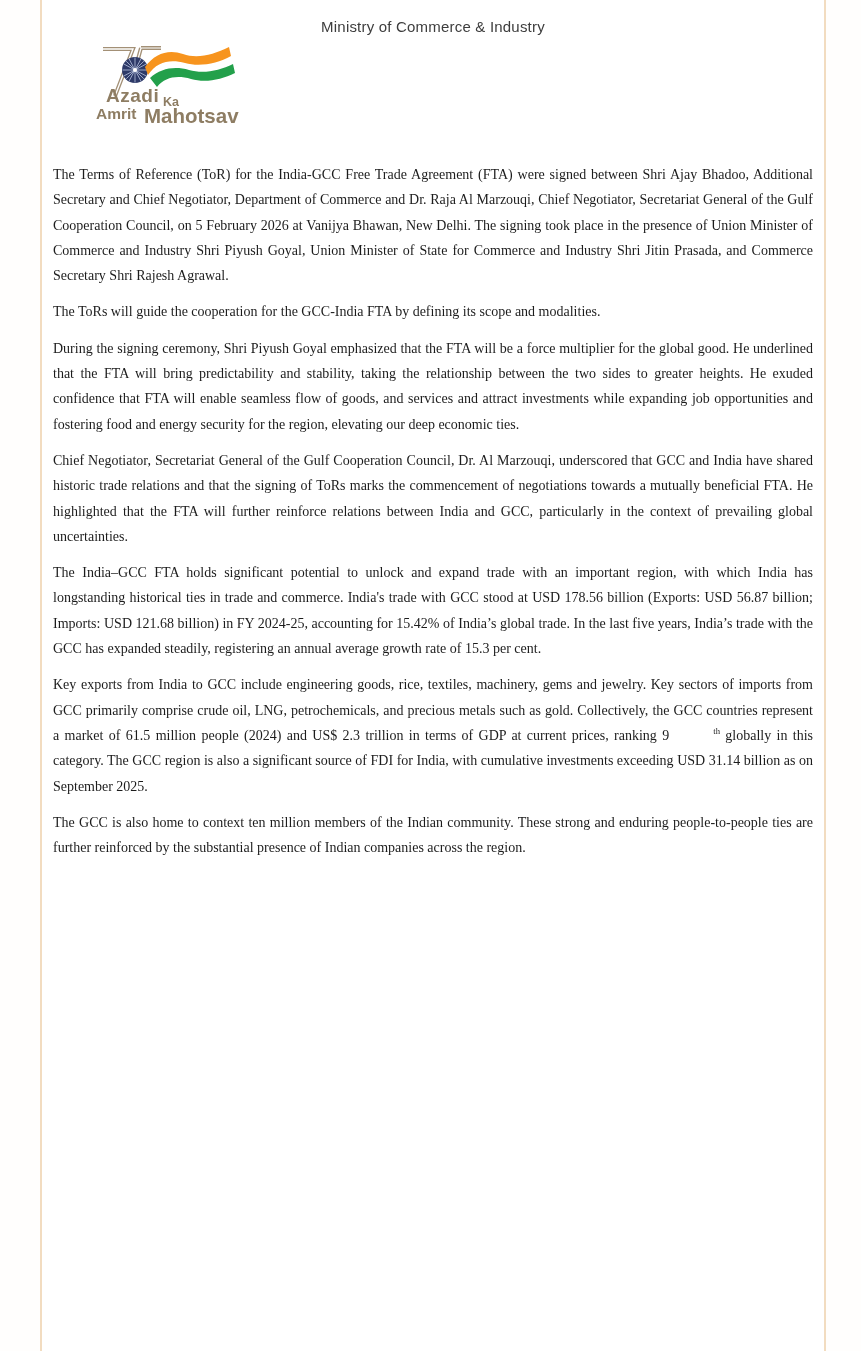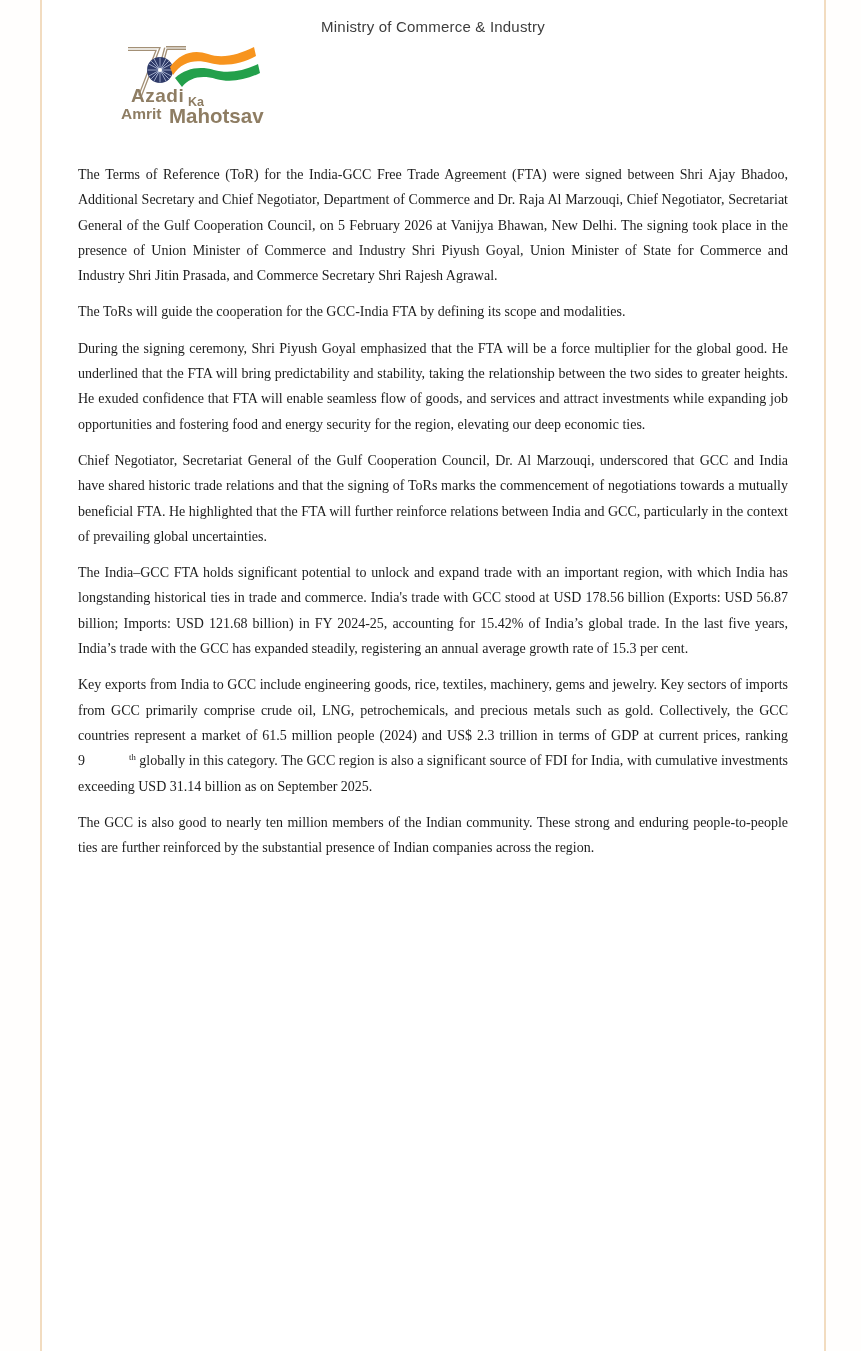--- a/index.html
+++ b/index.html
@@ -14,21 +14,21 @@
   }
   .frame {
     position: absolute;
     left: 40px;
     top: 0;
     width: 786px;
     height: 1351px;
     background: #ffffff;
     border-left: 2px solid #f2dcc0;
     border-right: 2px solid #f2dcc0;
-    padding: 0 36px;
+    padding: 0 11px;
   }
   .ministry {
     padding-top: 18px;
     text-align: center;
     font-size: 15px;
     color: #3d3d3d;
     letter-spacing: 0.2px;
   }
   .logo-wrap {
     margin: 9px 0 0 42px;
@@ -116,17 +116,17 @@
 
 
 
     <div class="article">
       <p>The Terms of Reference (ToR) for the India-GCC Free Trade Agreement (FTA) were signed between Shri Ajay Bhadoo, Additional Secretary and Chief Negotiator, Department of Commerce and Dr. Raja Al Marzouqi, Chief Negotiator, Secretariat General of the Gulf Cooperation Council, on 5 February 2026 at Vanijya Bhawan, New Delhi. The signing took place in the presence of Union Minister of Commerce and Industry Shri Piyush Goyal, Union Minister of State for Commerce and Industry Shri Jitin Prasada, and Commerce Secretary Shri Rajesh Agrawal.</p>
       <p>The ToRs will guide the cooperation for the GCC-India FTA by defining its scope and modalities.</p>
       <p>During the signing ceremony, Shri Piyush Goyal emphasized that the FTA will be a force multiplier for the global good. He underlined that the FTA will bring predictability and stability, taking the relationship between the two sides to greater heights. He exuded confidence that FTA will enable seamless flow of goods, and services and attract investments while expanding job opportunities and fostering food and energy security for the region, elevating our deep economic ties.</p>
       <p>Chief Negotiator, Secretariat General of the Gulf Cooperation Council, Dr. Al Marzouqi, underscored that GCC and India have shared historic trade relations and that the signing of ToRs marks the commencement of negotiations towards a mutually beneficial FTA. He highlighted that the FTA will further reinforce relations between India and GCC, particularly in the context of prevailing global uncertainties.</p>
       <p>The India–GCC FTA holds significant potential to unlock and expand trade with an important region, with which India has longstanding historical ties in trade and commerce. India's trade with GCC stood at USD 178.56 billion (Exports: USD 56.87 billion; Imports: USD 121.68 billion) in FY 2024-25, accounting for 15.42% of India’s global trade. In the last five years, India’s trade with the GCC has expanded steadily, registering an annual average growth rate of 15.3 per cent.</p>
       <p><span>Key exports from India to GCC include engineering goods, rice, textiles, machinery, gems and jewelry. Key sectors of imports from GCC primarily comprise crude oil, LNG, petrochemicals, and precious metals such as gold. Collectively, the GCC countries represent a market of 61.5 million people (2024) and US$ 2.3 trillion in terms of GDP at current prices, ranking 9</span><sup>th</sup><span> globally in this category. The GCC region is also a significant source of FDI for India, with cumulative investments exceeding USD 31.14 billion as on September 2025.</span></p>
-      <p>The GCC is also good to nearly ten million members of the Indian community. These strong and enduring people-to-people ties are further reinforced by the substantial presence of Indian companies across the region.</p>
+      <p>The GCC is also home to context ten million members of the Indian community. These strong and enduring people-to-people ties are further reinforced by the substantial presence of Indian companies across the region.</p>
     </div>
 
   </div>
 </div>
 
 </body></html>

